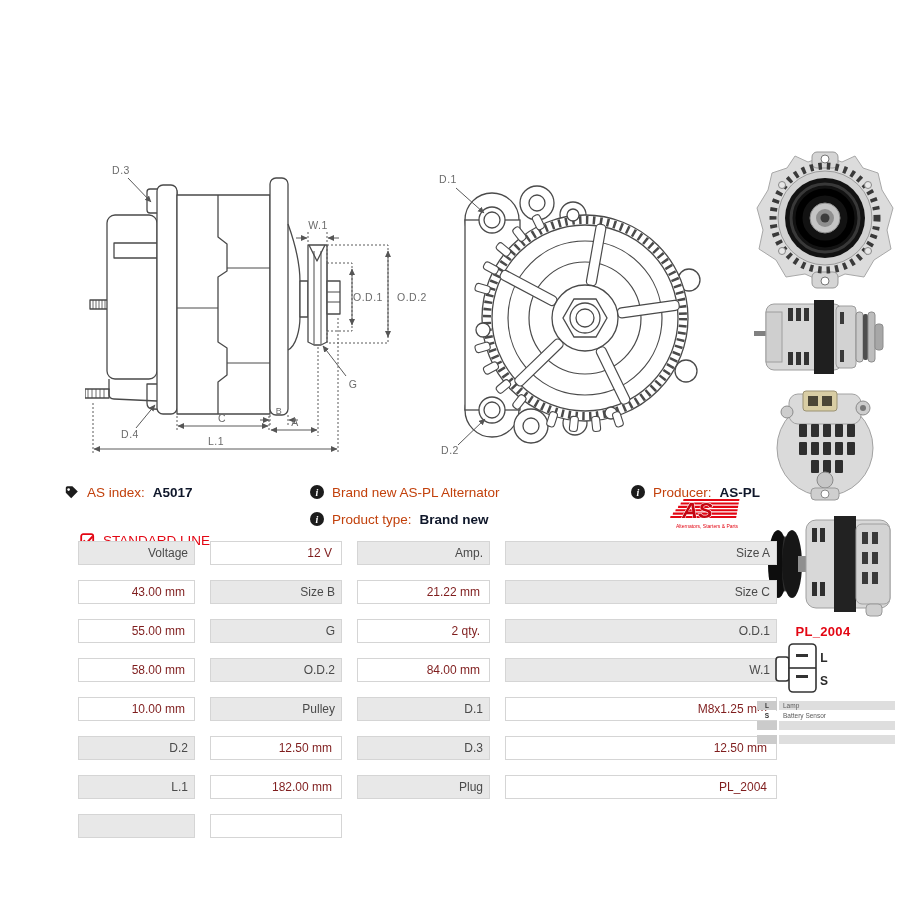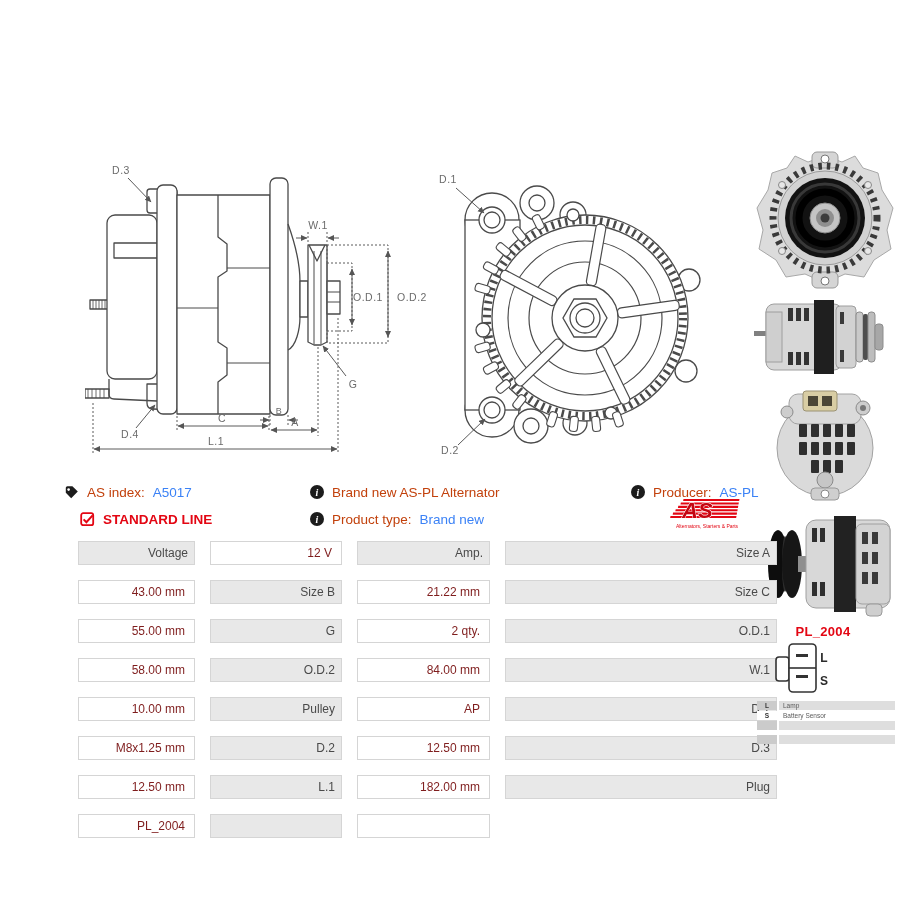--- a/index.html
+++ b/index.html
@@ -15,25 +15,25 @@
   .photo{position:absolute;}
   #photo1{left:752px;top:150px;width:146px;height:140px;}
   #photo2{left:752px;top:292px;width:146px;height:90px;}
   #photo3{left:755px;top:384px;width:140px;height:118px;}
   #photo4{left:748px;top:504px;width:150px;height:118px;}
 
   
   .info-item{position:absolute;display:flex;align-items:center;gap:8px;height:16px;
              font-size:13.5px;white-space:nowrap;}
   .info-item .lbl{color:#c2410c;}
-  .info-item .strong{font-weight:normal;color:#3b82f6;}
+  .info-item .strong{font-weight:bold;color:#0f172a;}
   #info-as-index{left:64px;top:484px;}
   #info-desc{left:310px;top:484px;}
   #info-producer{left:631px;top:484px;}
-  #info-standard{left:64px;top:511px;color:#e30613;font-weight:bold;padding-left:16px;}
+  #info-standard{left:64px;top:532px;color:#e30613;font-weight:normal;padding-left:16px;}
   #info-ptype{left:310px;top:511px;}
   #logo{position:absolute;left:668px;top:496px;width:78px;height:38px;}
 
   .circle-i{width:14px;height:14px;border-radius:50%;background:#1c1c1c;color:#fff;
             display:flex;align-items:center;justify-content:center;flex:0 0 auto;
             font:italic bold 10px "Liberation Serif",serif;}
 
   
   #spec-table{position:absolute;left:78px;top:541px;width:660px;
               display:grid;grid-template-columns:117px 132px 133px 272px;
@@ -378,21 +378,20 @@
     <div class="cell val">2 qty.</div>
 
     <div class="cell lab">O.D.1</div>
     <div class="cell val">58.00 mm</div>
     <div class="cell lab">O.D.2</div>
     <div class="cell val">84.00 mm</div>
 
     <div class="cell lab">W.1</div>
     <div class="cell val">10.00 mm</div>
     <div class="cell lab">Pulley</div>
-    <div class="cell val">AP</div>
 
     <div class="cell lab">D.1</div>
     <div class="cell val">M8x1.25 mm</div>
     <div class="cell lab">D.2</div>
     <div class="cell val">12.50 mm</div>
 
     <div class="cell lab">D.3</div>
     <div class="cell val">12.50 mm</div>
     <div class="cell lab">L.1</div>
     <div class="cell val">182.00 mm</div>

